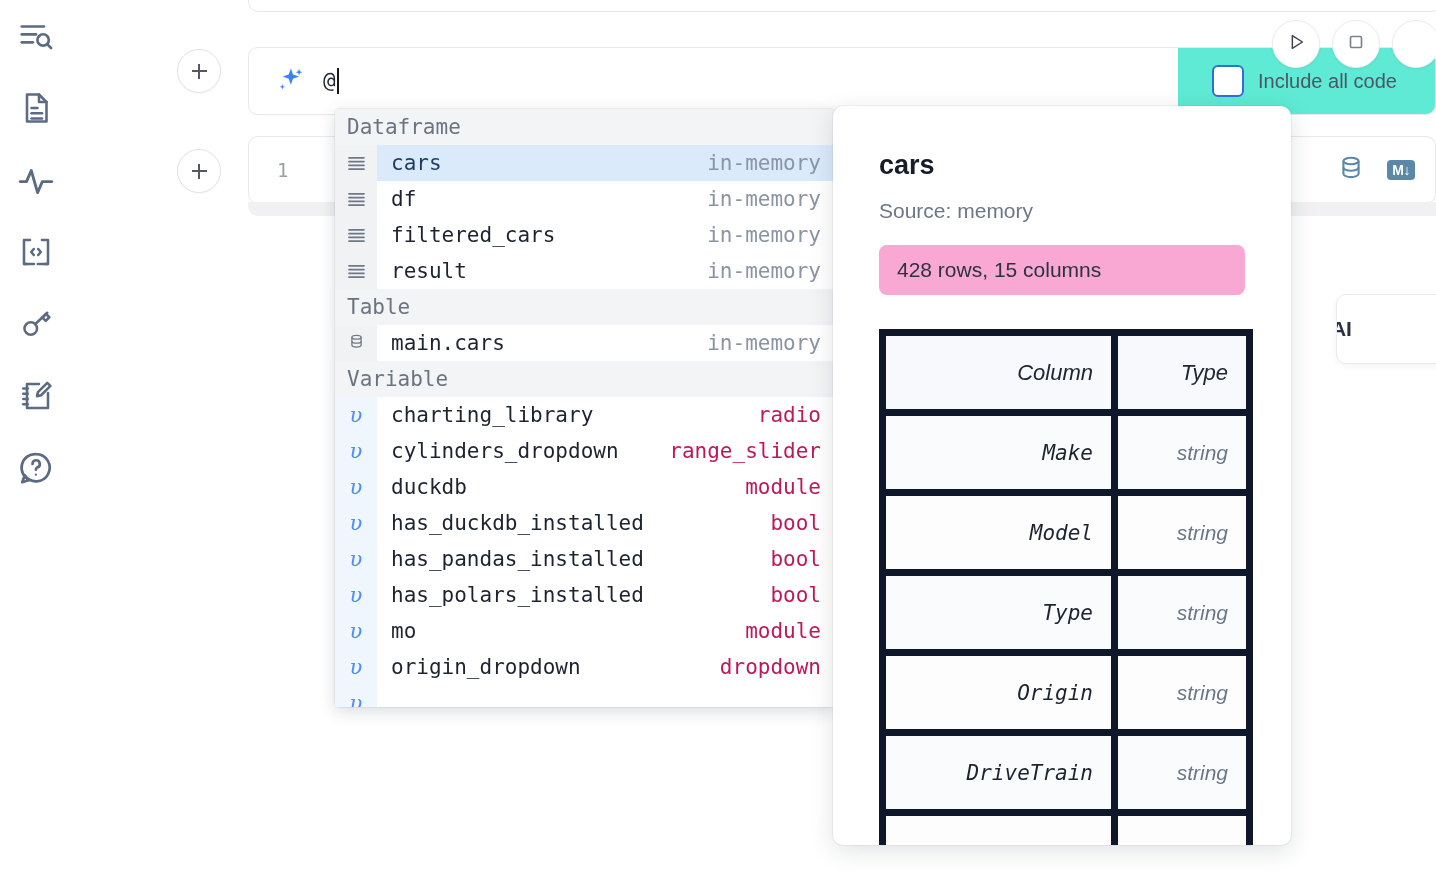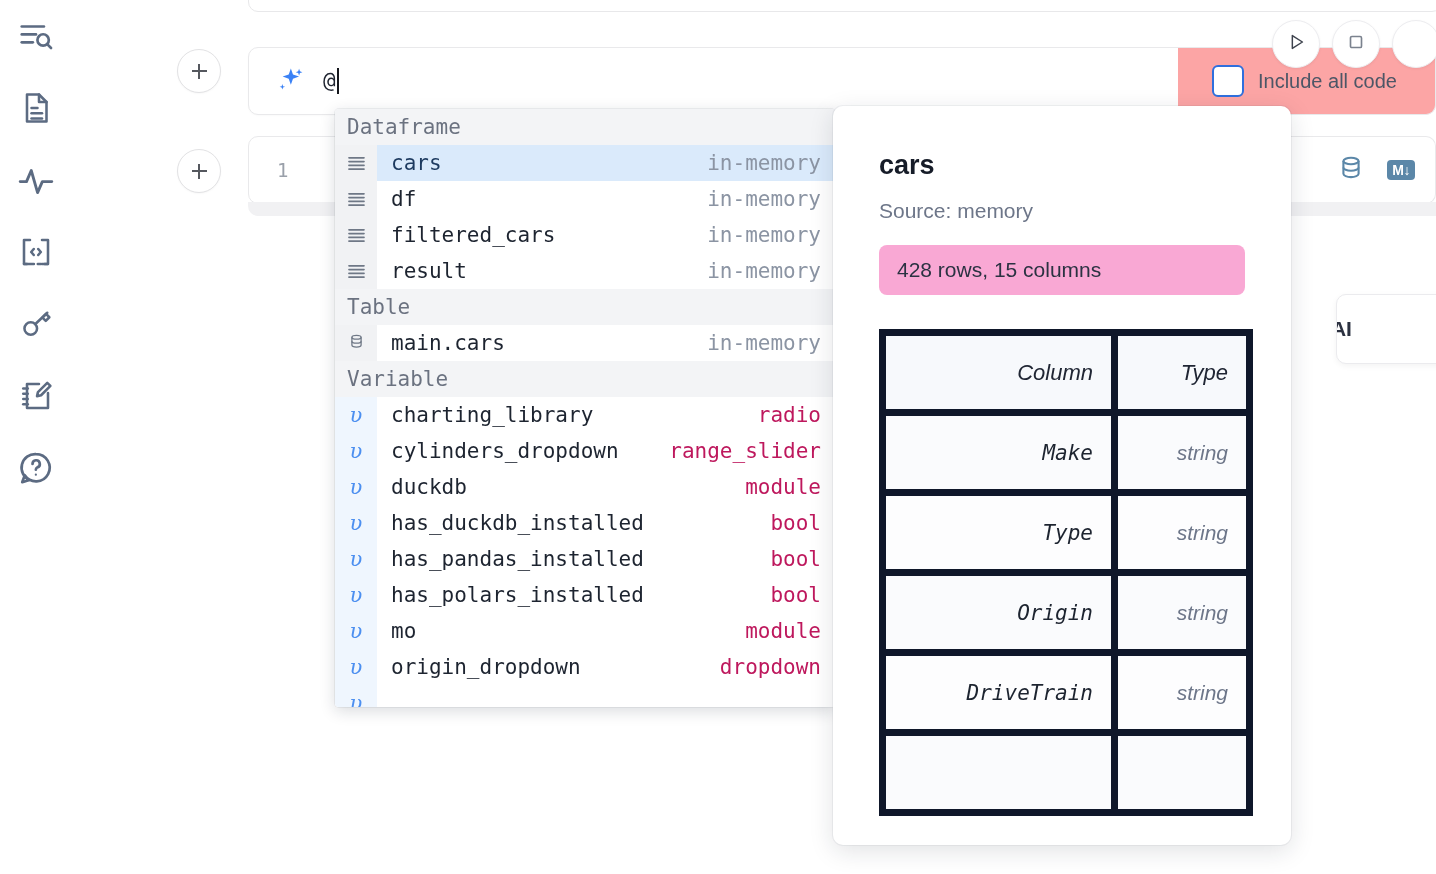--- a/index.html
+++ b/index.html
@@ -61,21 +61,21 @@
     position: relative; letter-spacing: 0px;
   }
   .caret {
     display: inline-block; width: 2px; height: 26px; background: #14161c;
     vertical-align: -6px; margin-left: 1px;
   }
 
   
   .ai-right {
     position: absolute; left: 1106px; top: 47px; right: 0; height: 66px;
-    background: #fca5a5; border: 1px solid #e9e9eb; border-left: none;
+    background: #5eead4; border: 1px solid #e9e9eb; border-left: none;
     border-radius: 0 10px 10px 0;
     display: flex; align-items: center;
   }
   .chk-wrap { display: flex; align-items: center; margin-left: 34px; }
   .chk {
     width: 28px; height: 28px; border: 2.2px solid #2f6fdd; border-radius: 6px;
     background: #fff;
   }
   .chk-label {
     margin-left: 14px; font-size: 20px; color: #4d5666;
@@ -508,20 +508,24 @@
           <th>Column</th>
           <th>Type</th>
         </tr>
           </thead>
         <tbody id="doc-rows">
             <tr>
               <td class="c-name">Make</td>
               <td class="c-type">string</td>
             </tr>
             <tr>
+              <td class="c-name">Model</td>
+              <td class="c-type">string</td>
+            </tr>
+            <tr>
               <td class="c-name">Type</td>
               <td class="c-type">string</td>
             </tr>
             <tr>
               <td class="c-name">Origin</td>
               <td class="c-type">string</td>
             </tr>
             <tr>
               <td class="c-name">DriveTrain</td>
               <td class="c-type">string</td>

